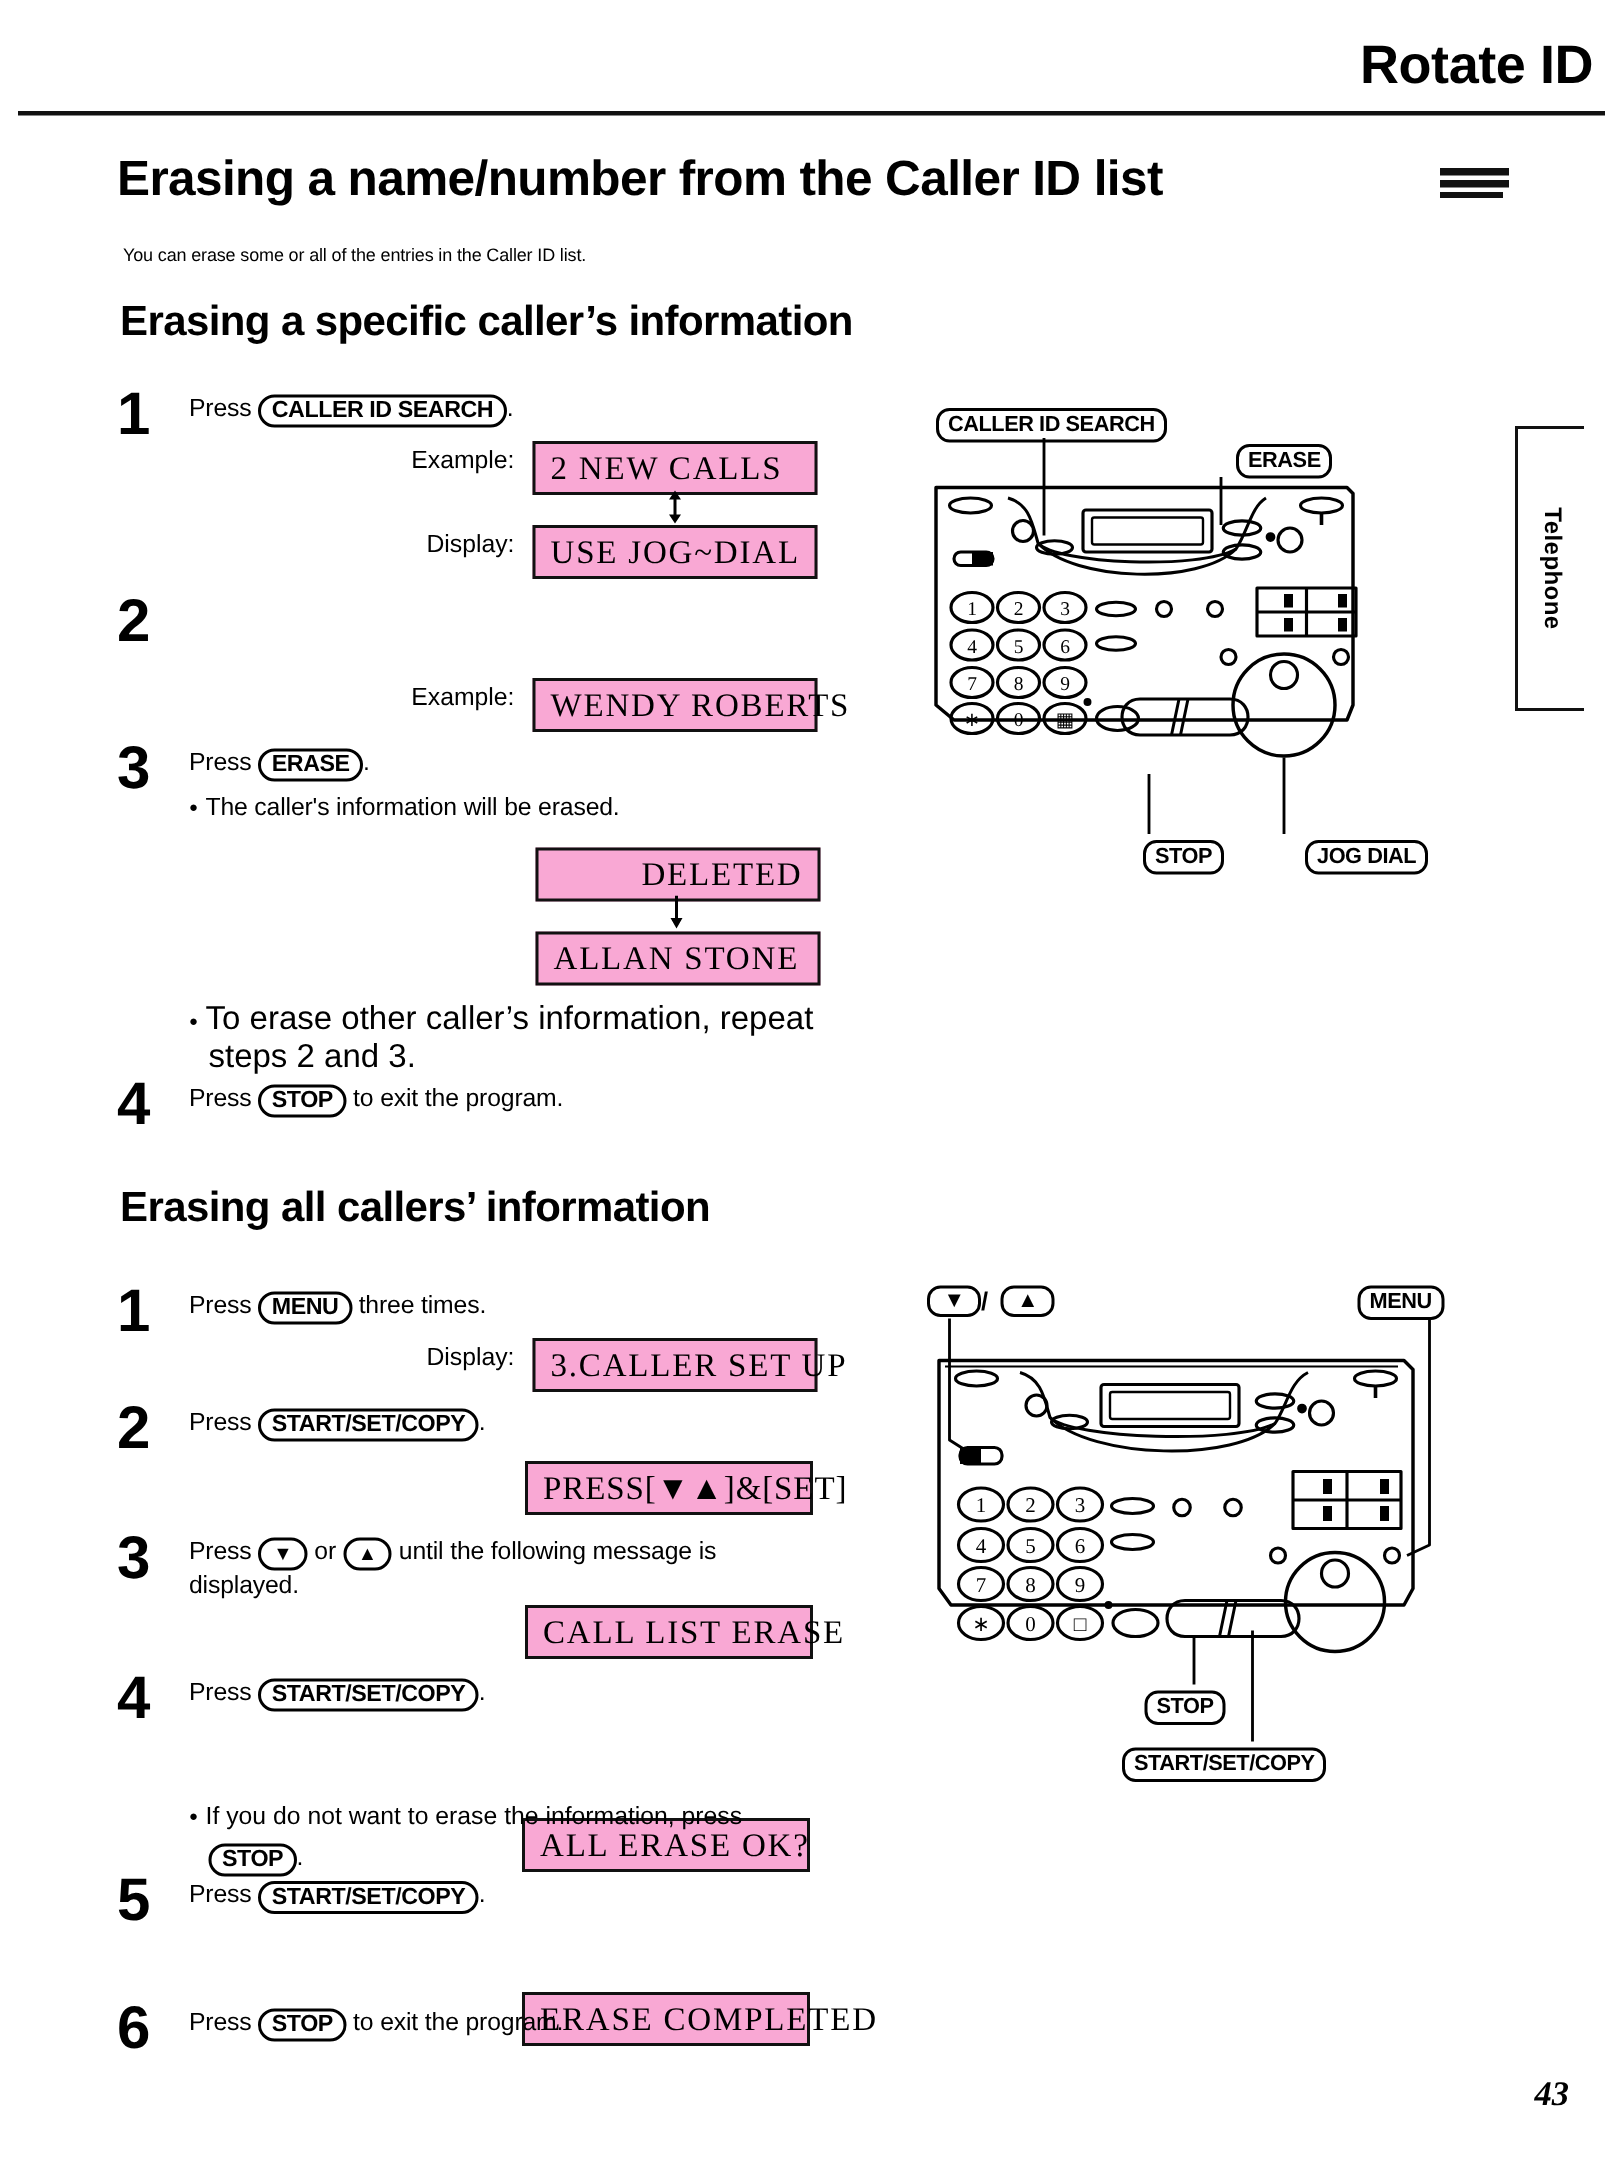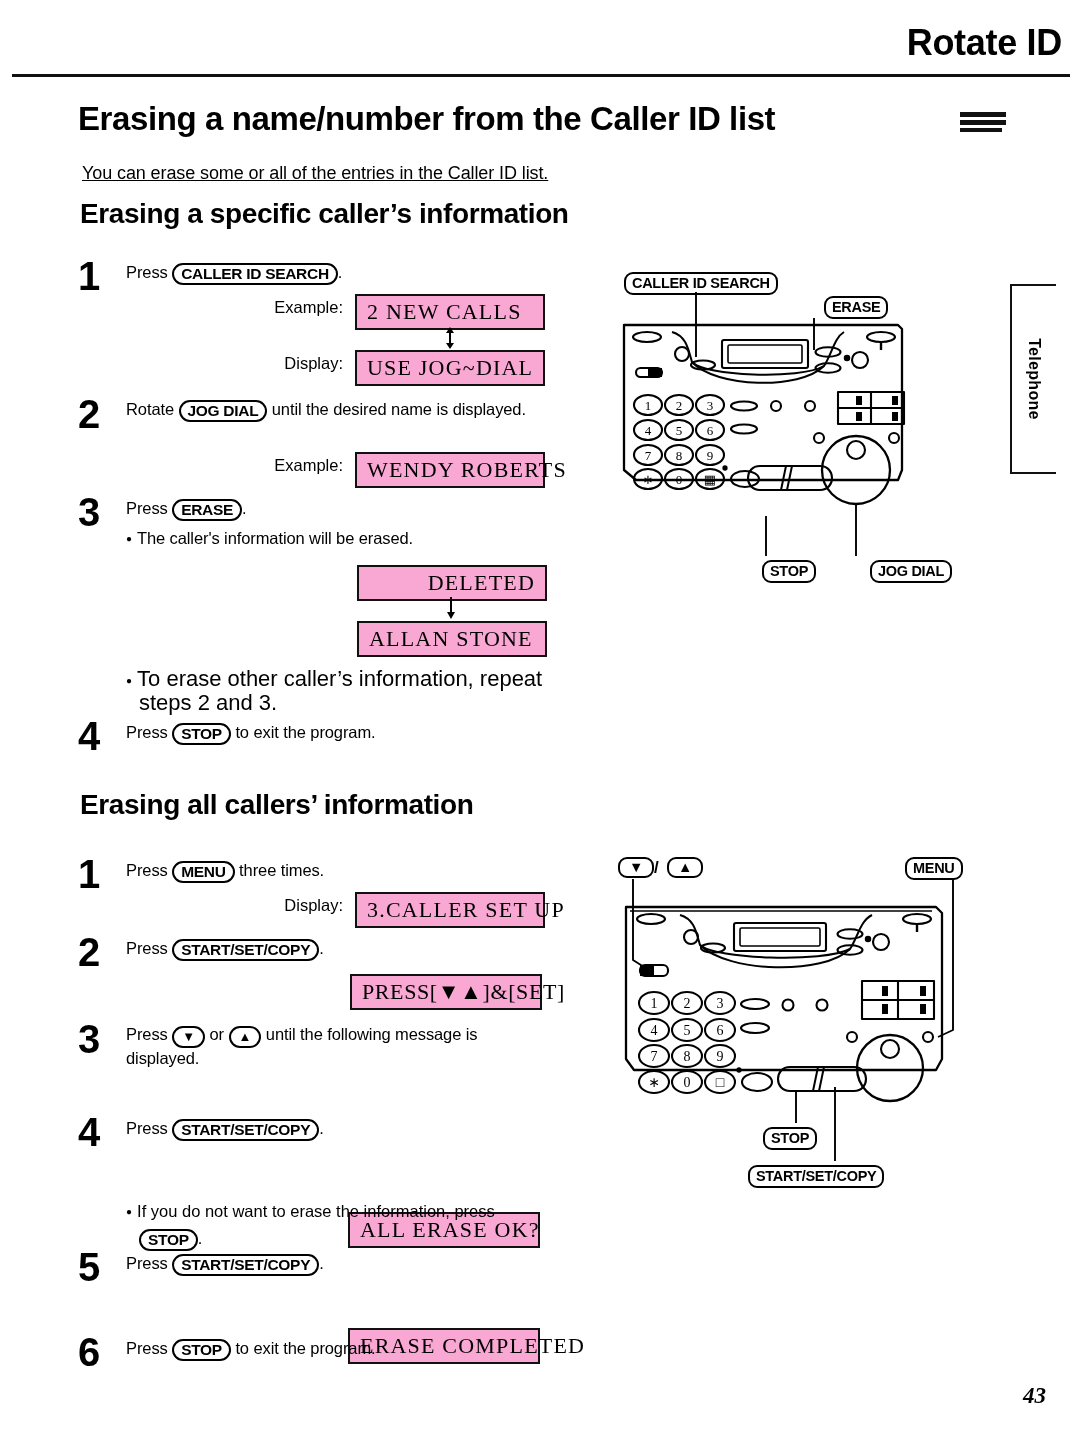--- a/index.html
+++ b/index.html
@@ -26,21 +26,21 @@
     font-size:33px; font-weight:bold; letter-spacing:-0.4px; white-space:nowrap;
   }
   #title-deco { position:absolute; left:960px; top:112px; width:48px; }
   #title-deco i { display:block; background:#111; margin-bottom:3px; }
   #title-deco i:nth-child(1){ height:5px; width:46px; }
   #title-deco i:nth-child(2){ height:5px; width:46px; }
   #title-deco i:nth-child(3){ height:4px; width:42px; }
 
   #intro {
     position:absolute; left:82px; top:163px;
-    font-size:18px; letter-spacing:-0.1px;text-decoration:underline;
+    font-size:12px; letter-spacing:-0.1px;
   }
 
   
   .sect-head {
     position:absolute; font-size:28px; font-weight:bold; letter-spacing:-0.4px;
   }
   #sect1-head { left:80px; top:198px; }
   #sect2-head { left:80px; top:789px; }
 
   
@@ -156,24 +156,20 @@
       <path d="M7 1 L11 7 L8 7 L8 17 L11 17 L7 23 L3 17 L6 17 L6 7 L3 7 Z" fill="#000"></path>
     </svg>
   </div>
   <div class="dispwrap" style="left:355px; top:350px; width:190px;">
     <div class="dlabel">Display:</div>
     <div class="disp">USE JOG~DIAL</div>
   </div>
 
   <div class="step" style="top:400px; width:480px;">
     <div class="step-num">2</div>
-    <div class="step-body two-line">
-      <span>Rotate</span>
-      <span class="key">JOG DIAL</span><span> until the desired name is displayed.</span>
-    </div>
   </div>
 
   <div class="dispwrap" style="left:355px; top:452px; width:190px;">
     <div class="dlabel">Example:</div>
     <div class="disp">WENDY ROBERTS</div>
   </div>
 
   <div class="step" style="top:498px; width:470px;">
     <div class="step-num">3</div>
     <div class="step-body">
@@ -234,20 +230,24 @@
     <div class="dlabel"></div>
     <div class="disp" style="letter-spacing:0.6px;">PRESS[▼▲]&amp;[SET]</div>
   </div>
 
   <div class="step" style="top:1025px; width:470px;">
     <div class="step-num">3</div>
     <div class="step-body two-line">
       <span>Press</span>
       <span class="key tri">▼</span><span> or </span><span class="key tri">▲</span><span> until the following message is displayed.</span>
     </div>
+  </div>
+  <div class="dispwrap" style="left:350px; top:1070px; width:192px;">
+    <div class="dlabel"></div>
+    <div class="disp">CALL LIST ERASE</div>
   </div>
 
   <div class="step" style="top:1118px;">
     <div class="step-num">4</div>
     <div class="step-body">
       <span>Press</span>
       <span class="key">START/SET/COPY</span><span>.</span>
     </div>
   </div>
   <div class="dispwrap" style="left:348px; top:1212px; width:192px;">

